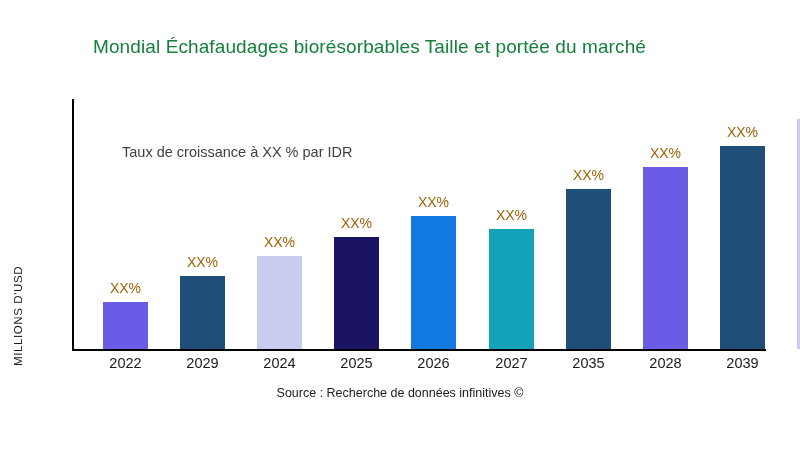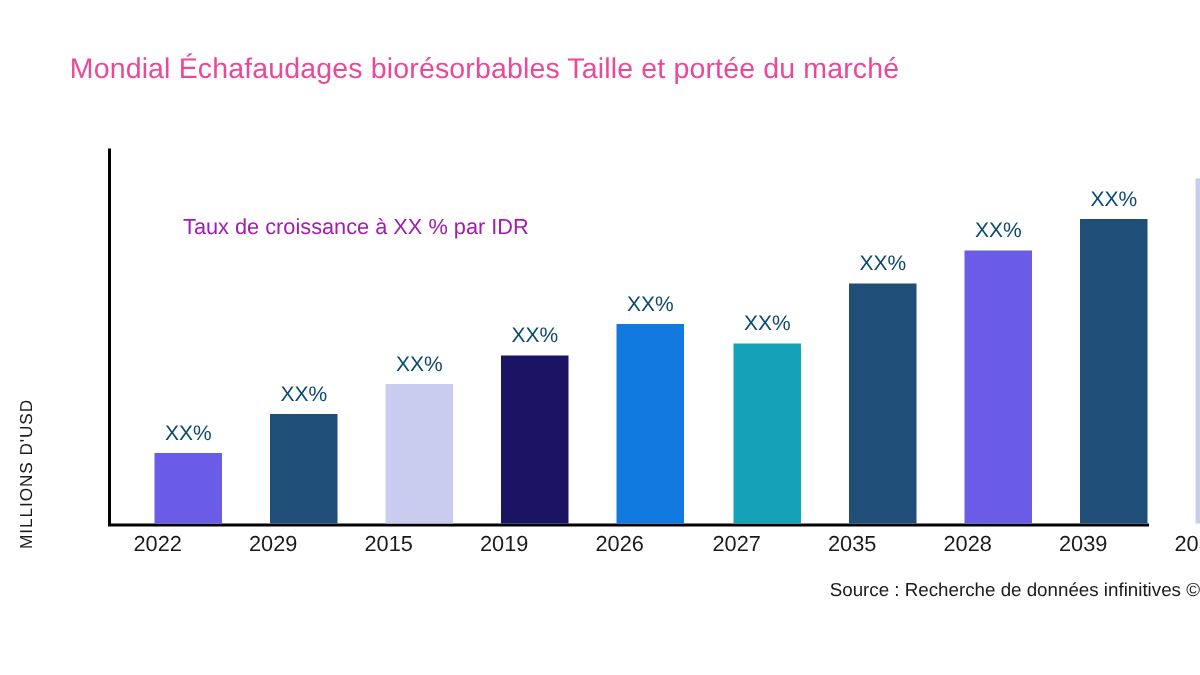--- a/index.html
+++ b/index.html
@@ -16,23 +16,23 @@
   #chart-root {
     position: relative;
     width: 800px;
     height: 450px;
   }
   .chart-title {
     position: absolute;
     top: 36px;
     left: 0;
     width: 646px;
-    text-align: center;
+    text-align: right;
     font-size: 19px;
-    color: #ec4899;
+    color: #15803d;
     font-family: "Liberation Sans", sans-serif;
     letter-spacing: 0.1px;
   }
   .y-axis-label {
     position: absolute;
     left: 12px;
     top: 100px;
     width: 250px;
     height: 20px;
     transform: rotate(-90deg);
@@ -72,44 +72,44 @@
     height: 450px;
   }
   .bar {
     position: absolute;
     bottom: 101px; 
   }
   .bar-value {
     position: absolute;
     text-align: center;
     font-size: 14px;
-    color: #0c4a6e;
+    color: #a16207;
     white-space: nowrap;
   }
   .tick-label {
     position: absolute;
     top: 355px;
-    text-align: left;
+    text-align: center;
     font-size: 14.5px;
     color: #1a1a1a;
   }
   .growth-note {
     position: absolute;
     left: 122px;
     top: 144px;
     font-size: 14.5px;
-    color: #a21caf;
+    color: #404040;
     white-space: nowrap;
   }
   .source-note {
     position: absolute;
     left: 0;
     top: 386px;
     width: 800px;
-    text-align: right;
+    text-align: center;
     font-size: 12.5px;
     color: #1a1a1a;
   }
 </style>
 </head>
 <body>
 
 <div id="chart-root">
 
   <div class="chart-title">Mondial Échafaudages biorésorbables Taille et portée du marché</div>
@@ -123,24 +123,24 @@
 
   <div class="plot" id="plot-area">
       <div class="bar" style="left: 103px; width: 45px; height: 47px; background: rgb(107, 92, 231);"></div>
       <div class="bar-value" style="left: 91px; width: 69px; top: 280px;">XX%</div>
       <div class="tick-label" style="left: 89px; width: 73px;">2022</div>
       <div class="bar" style="left: 180px; width: 45px; height: 73px; background: rgb(31, 78, 121);"></div>
       <div class="bar-value" style="left: 168px; width: 69px; top: 254px;">XX%</div>
       <div class="tick-label" style="left: 166px; width: 73px;">2029</div>
       <div class="bar" style="left: 257px; width: 45px; height: 93px; background: rgb(201, 203, 239);"></div>
       <div class="bar-value" style="left: 245px; width: 69px; top: 234px;">XX%</div>
-      <div class="tick-label" style="left: 243px; width: 73px;">2015</div>
+      <div class="tick-label" style="left: 243px; width: 73px;">2024</div>
       <div class="bar" style="left: 334px; width: 45px; height: 112px; background: rgb(27, 20, 100);"></div>
       <div class="bar-value" style="left: 322px; width: 69px; top: 215px;">XX%</div>
-      <div class="tick-label" style="left: 320px; width: 73px;">2019</div>
+      <div class="tick-label" style="left: 320px; width: 73px;">2025</div>
       <div class="bar" style="left: 411px; width: 45px; height: 133px; background: rgb(18, 121, 224);"></div>
       <div class="bar-value" style="left: 399px; width: 69px; top: 194px;">XX%</div>
       <div class="tick-label" style="left: 397px; width: 73px;">2026</div>
       <div class="bar" style="left: 489px; width: 45px; height: 120px; background: rgb(20, 162, 184);"></div>
       <div class="bar-value" style="left: 477px; width: 69px; top: 207px;">XX%</div>
       <div class="tick-label" style="left: 475px; width: 73px;">2027</div>
       <div class="bar" style="left: 566px; width: 45px; height: 160px; background: rgb(31, 78, 121);"></div>
       <div class="bar-value" style="left: 554px; width: 69px; top: 167px;">XX%</div>
       <div class="tick-label" style="left: 552px; width: 73px;">2035</div>
       <div class="bar" style="left: 643px; width: 45px; height: 182px; background: rgb(107, 92, 231);"></div>

